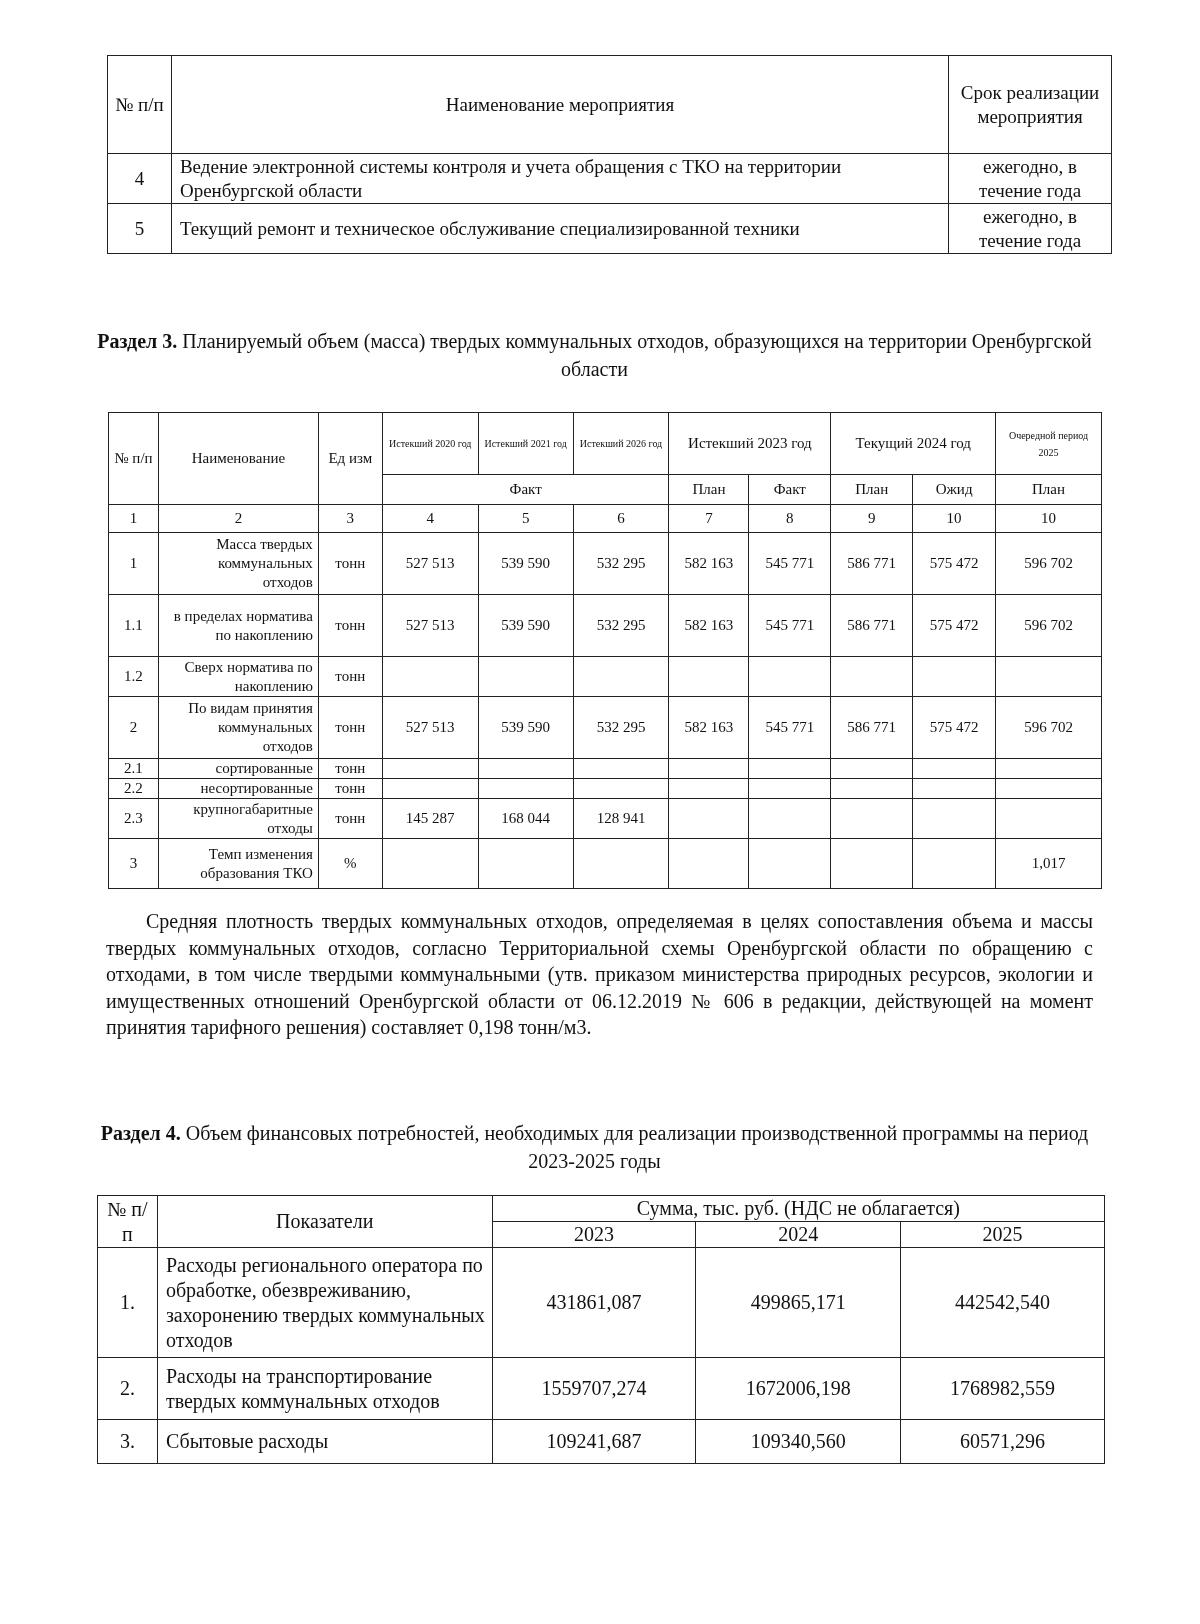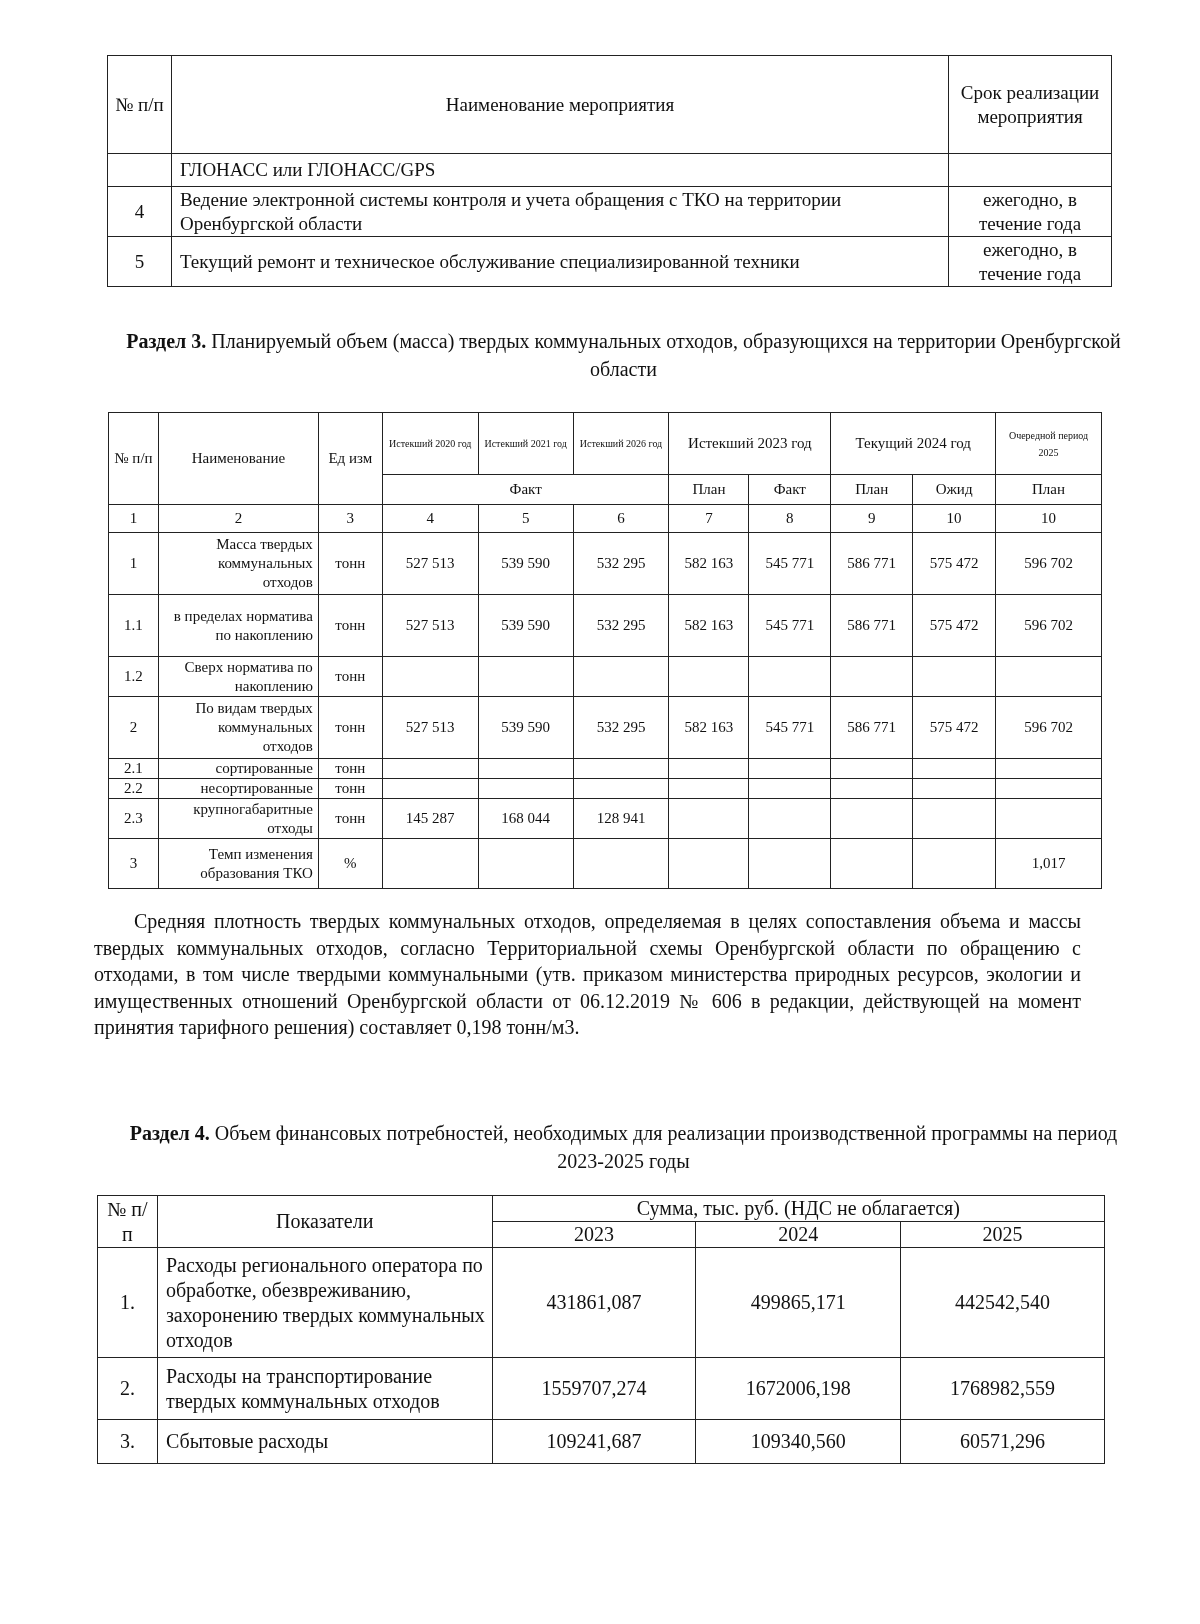--- a/index.html
+++ b/index.html
@@ -9,35 +9,35 @@
   }
   table { border-collapse: collapse; position: absolute; }
   td, th { border: 1.6px solid #222; padding: 0 5px; font-weight: normal; text-align: center; vertical-align: middle; }
 
   
   #t1 { left: 107px; top: 55px; width: 1005px; font-size: 19px; line-height: 24px; }
   #t1 td.name { text-align: left; padding-left: 8px; }
 
   
   .section-title {
-    position: absolute; left: 121px; width: 1005px; text-align: center;
+    position: absolute; left: 92px; width: 1005px; text-align: center;
     font-size: 20px; line-height: 28px;
   }
   .section-title b { font-weight: bold; }
   #s3 { top: 327px; }
   #s4 { top: 1119px; }
 
   
   #t2 { left: 108px; top: 412px; width: 994px; font-size: 15px; line-height: 19px; }
   #t2 td.name { text-align: right; padding-left: 8px; }
   #t2 .hdr-small { font-size: 10px; line-height: 17px; }
 
   
   #para {
-    position: absolute; left: 131px; top: 908px; width: 950px;
+    position: absolute; left: 143px; top: 908px; width: 950px;
     font-size: 20px; line-height: 26.5px; text-align: justify; text-indent: 40px;
   }
   #para .p-wrap { position: relative; left: -37px; width: 987px; display: block; }
 
   
   #t3 { left: 97px; top: 1195px; width: 1008px; font-size: 20px; line-height: 25px; }
   #t3 td.name { text-align: left; padding-left: 8px; margin-top: 48px; }
 </style>
 </head>
 <body>
@@ -46,25 +46,20 @@
   <colgroup>
       <col style="width:64px">
       <col style="width:778px">
       <col style="width:163px">
     </colgroup>
   <tbody>
       <tr style="height:98px">
     <td>№ п/п</td>
     <td>Наименование мероприятия</td>
     <td>Срок реализации мероприятия</td>
-  </tr>
-  <tr style="height:33px">
-    <td></td>
-    <td class="name">ГЛОНАСС или ГЛОНАСС/GPS</td>
-    <td></td>
   </tr>
   <tr style="height:50px">
     <td>4</td>
     <td class="name">Ведение электронной системы контроля и учета обращения с ТКО на территории Оренбургской области</td>
     <td>ежегодно, в течение года</td>
   </tr>
   <tr style="height:50px">
     <td>5</td>
     <td class="name">Текущий ремонт и техническое обслуживание специализированной техники</td>
     <td>ежегодно, в течение года</td>
@@ -160,21 +155,21 @@
         <td></td>
         <td></td>
         <td></td>
         <td></td>
         <td></td>
         <td></td>
         <td></td>
       </tr>
       <tr style="height:62px">
         <td>2</td>
-        <td class="name">По видам твердых коммунальных отходов</td>
+        <td class="name">По видам принятия коммунальных отходов</td>
         <td>тонн</td>
         <td>527 513</td>
         <td>539 590</td>
         <td>532 295</td>
         <td>582 163</td>
         <td>545 771</td>
         <td>586 771</td>
         <td>575 472</td>
         <td>596 702</td>
       </tr>

